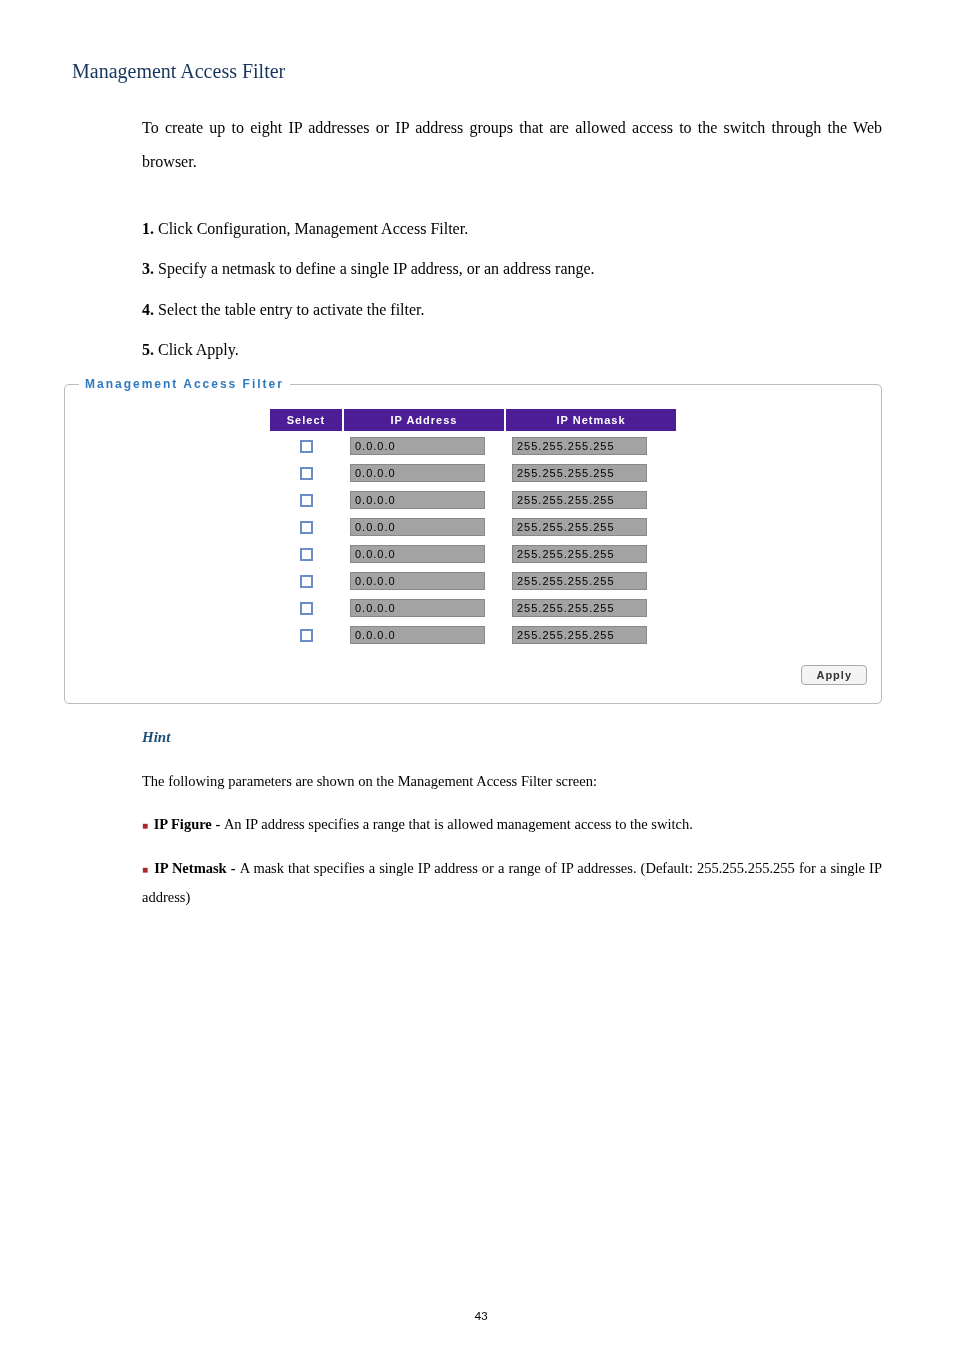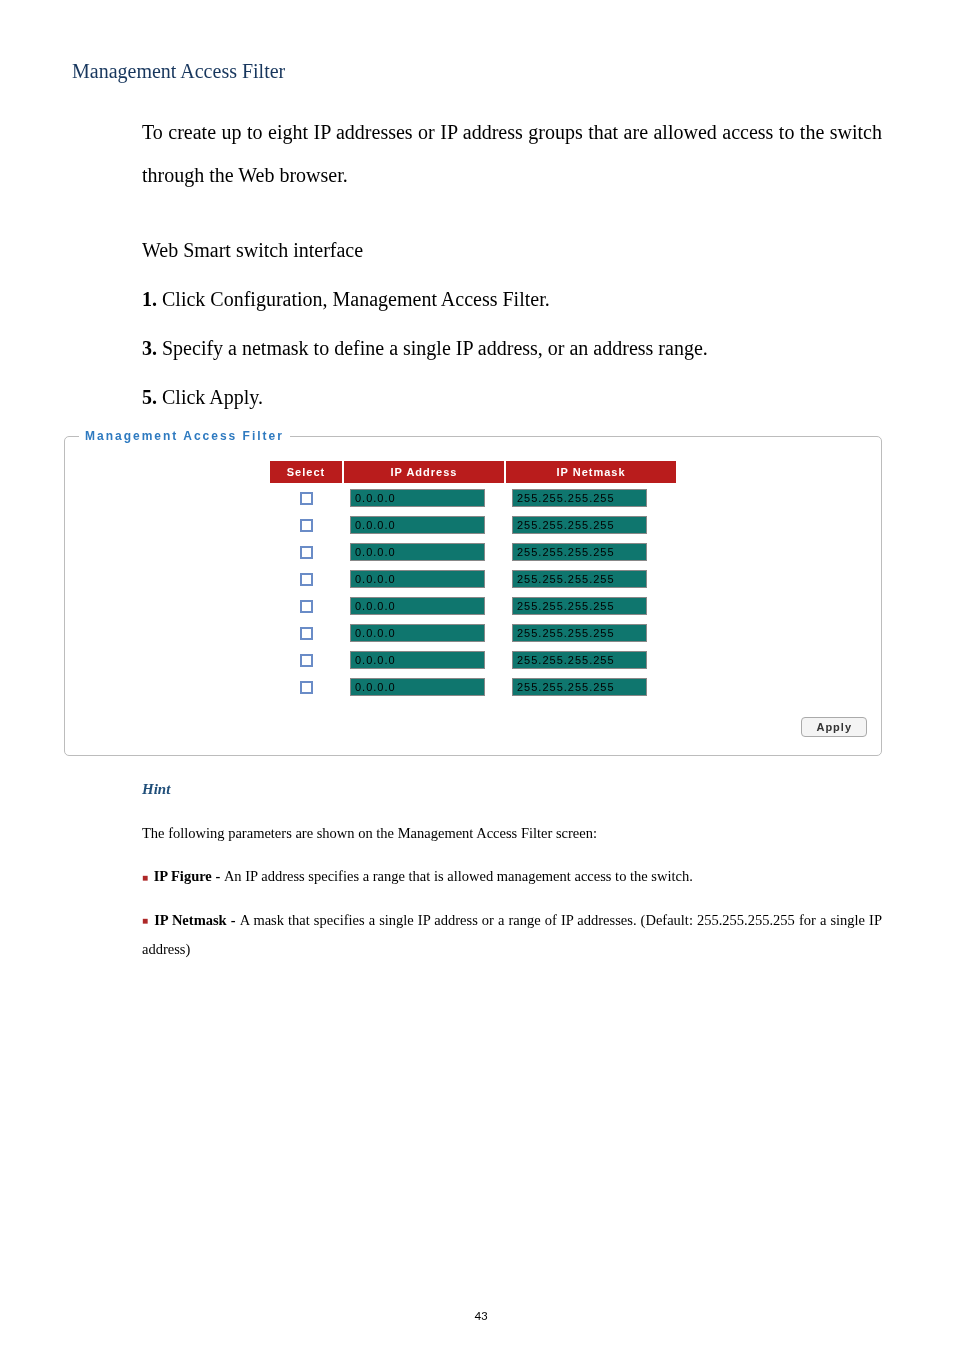--- a/index.html
+++ b/index.html
@@ -16,21 +16,21 @@
   }
   .h-title {
     color: #17365D;
     font-size: 20px;
     font-weight: normal;
     margin: 0 0 28px 0;
   }
   .body-block {
     margin-left: 70px;
     margin-right: 0;
-    font-size: 20px;
+    font-size: 16px;
     line-height: 2.15;
     text-align: justify;
   }
   .body-block p { margin: 0 0 6px 0; }
   .spacer { height: 26px; }
   .bold-lead { font-weight: bold; }
 
   
   .screenshot-wrap {
     margin: 10px 0 18px -8px;
@@ -49,21 +49,21 @@
     font-weight: bold;
     letter-spacing: 2px;
     padding: 0 6px;
   }
   table.filter {
     border-collapse: separate;
     border-spacing: 2px;
     margin: 6px auto 8px auto;
   }
   table.filter th {
-    background: #b91c1c;
+    background: #4c1d95;
     color: #fff;
     font-size: 11px;
     font-weight: bold;
     letter-spacing: 1px;
     padding: 5px 10px;
     font-family: Verdana, Arial, sans-serif;
     text-align: center;
   }
   table.filter th.sel { width: 52px; }
   table.filter th.ip { width: 140px; }
@@ -79,21 +79,21 @@
     display: inline-block;
     border: 2px solid #6A8CC7;
     background: #fff;
     box-sizing: border-box;
     vertical-align: middle;
   }
   .tin {
     width: 135px;
     height: 18px;
     border: 1px solid #888;
-    background: #0f766e;
+    background: #a3a3a3;
     font-family: Verdana, Arial, sans-serif;
     font-size: 11px;
     letter-spacing: 1px;
     padding: 1px 4px;
     box-sizing: border-box;
     color: #000;
   }
   .apply-row { text-align: right; margin-top: 16px; }
   .btn {
     display: inline-block;
@@ -146,23 +146,23 @@
 </head>
 <body>
 
 <div class="page">
 
   <h2 class="h-title">Management Access Filter</h2>
 
   <div class="body-block">
     <p>To create up to eight IP addresses or IP address groups that are allowed access to the switch through the Web browser.</p>
     <div class="spacer"></div>
-    <p>Web Smart switch interface</p>
     <p><span class="bold-lead">1.</span><span> Click Configuration, Management Access Filter.</span></p>
     <p><span class="bold-lead">3.</span><span> Specify a netmask to define a single IP address, or an address range.</span></p>
+    <p><span class="bold-lead">4.</span><span> Select the table entry to activate the filter.</span></p>
     <p><span class="bold-lead">5.</span><span> Click Apply.</span></p>
   </div>
 
   <div class="screenshot-wrap">
     <fieldset class="maf">
       <legend class="legend">Management Access Filter</legend>
 
       <table class="filter">
         <tbody>
             <tr>

